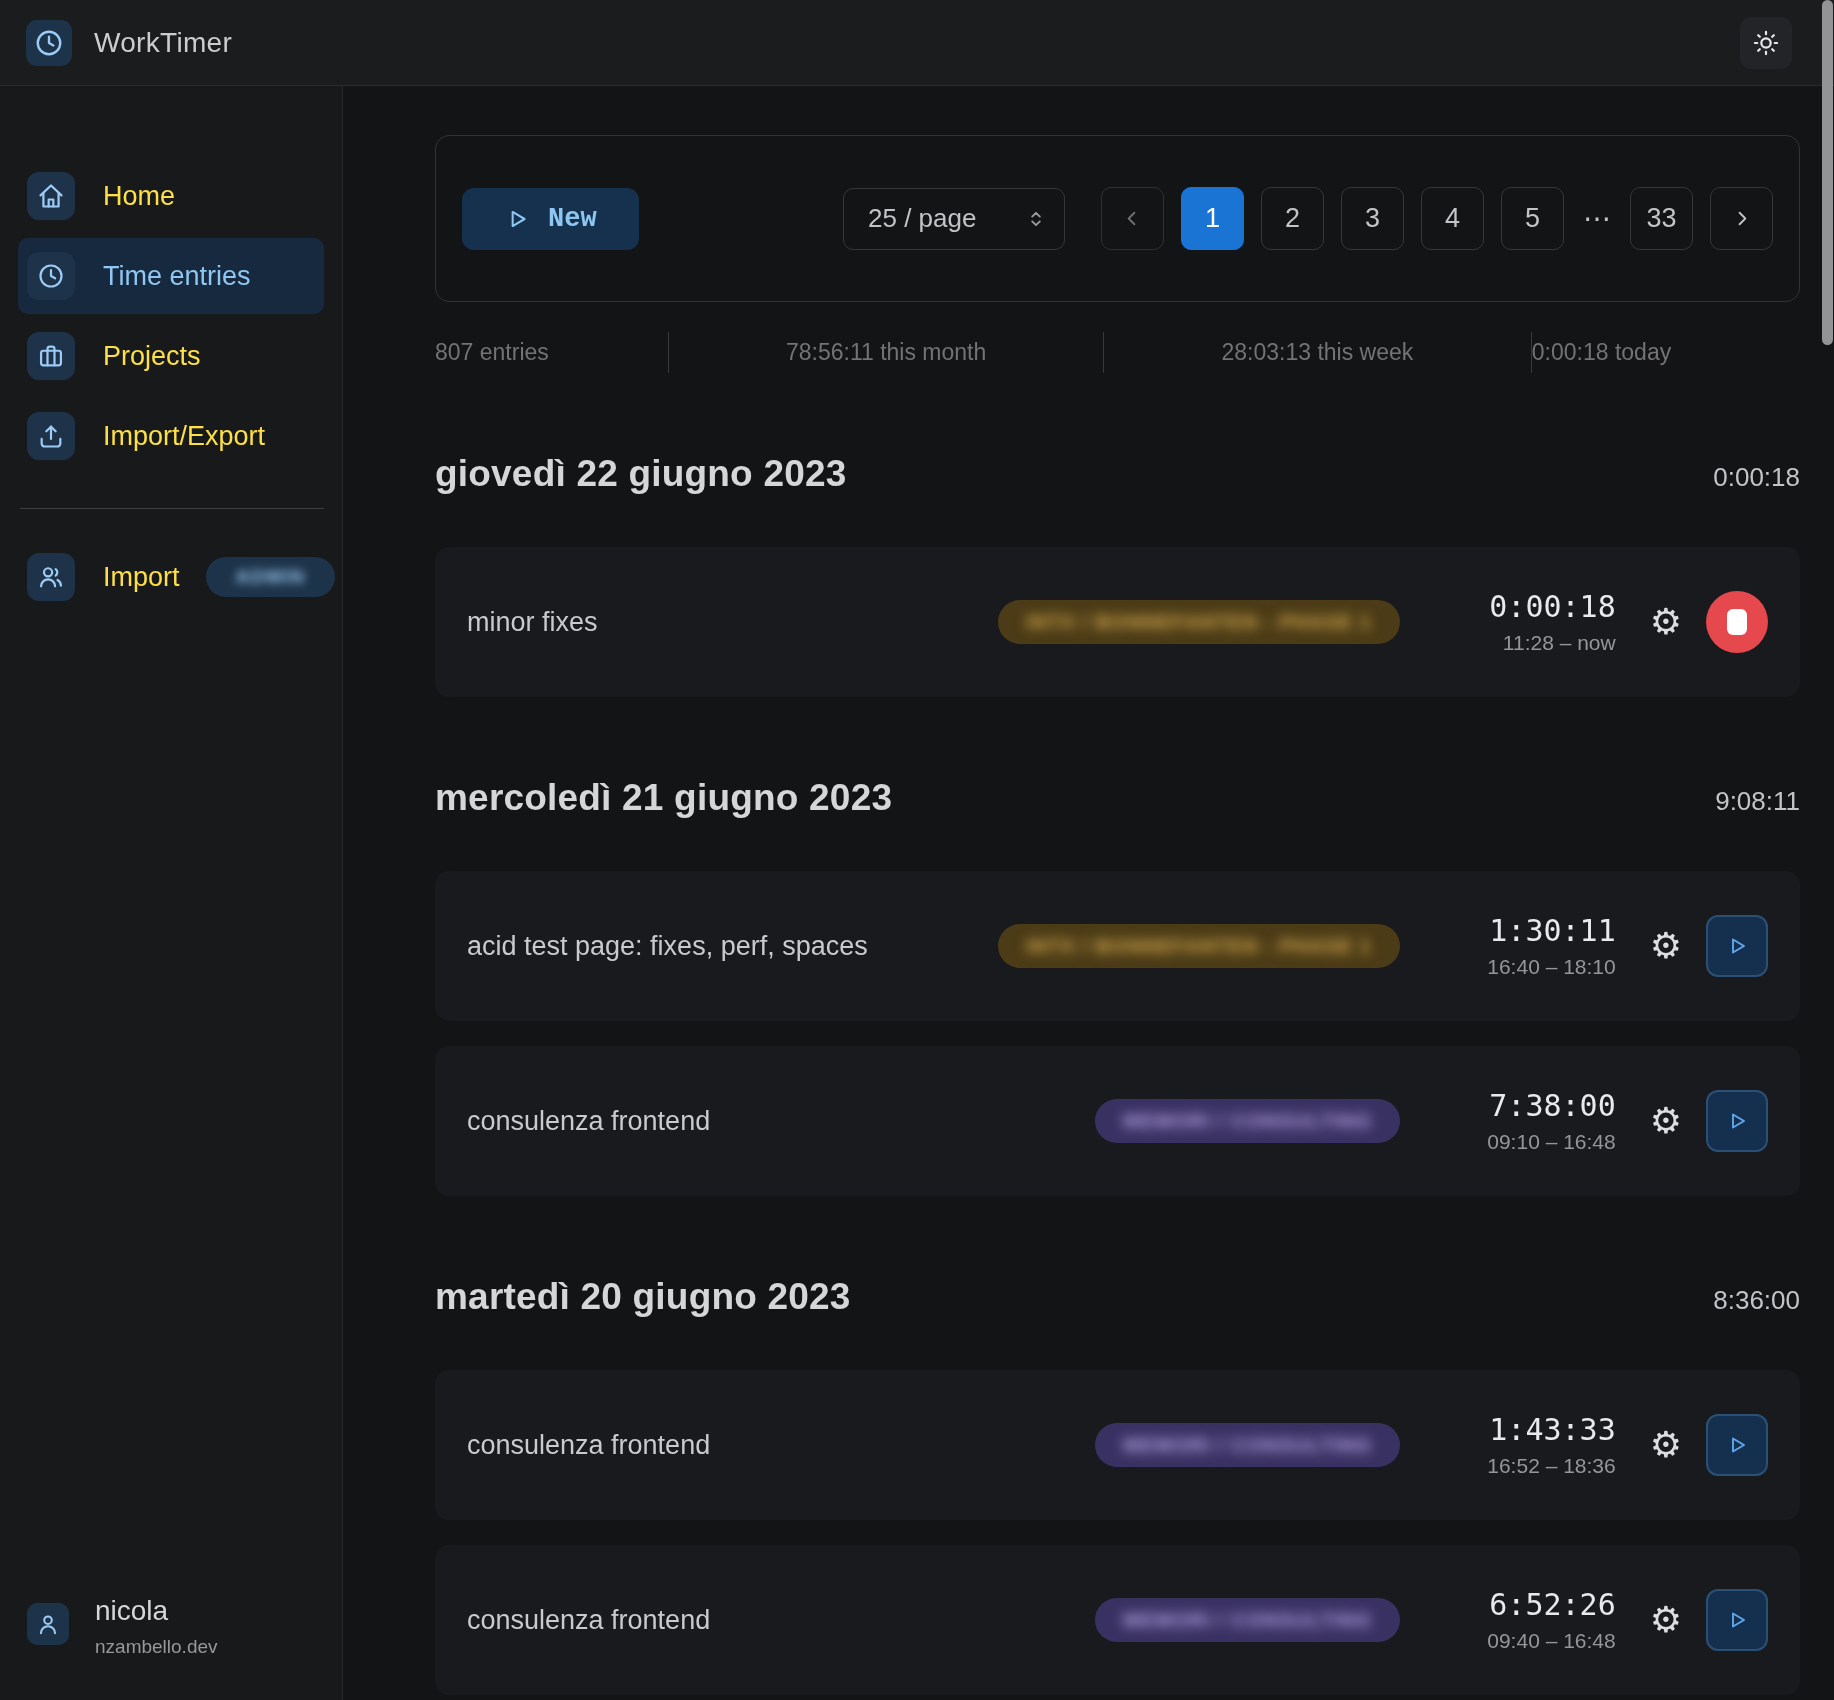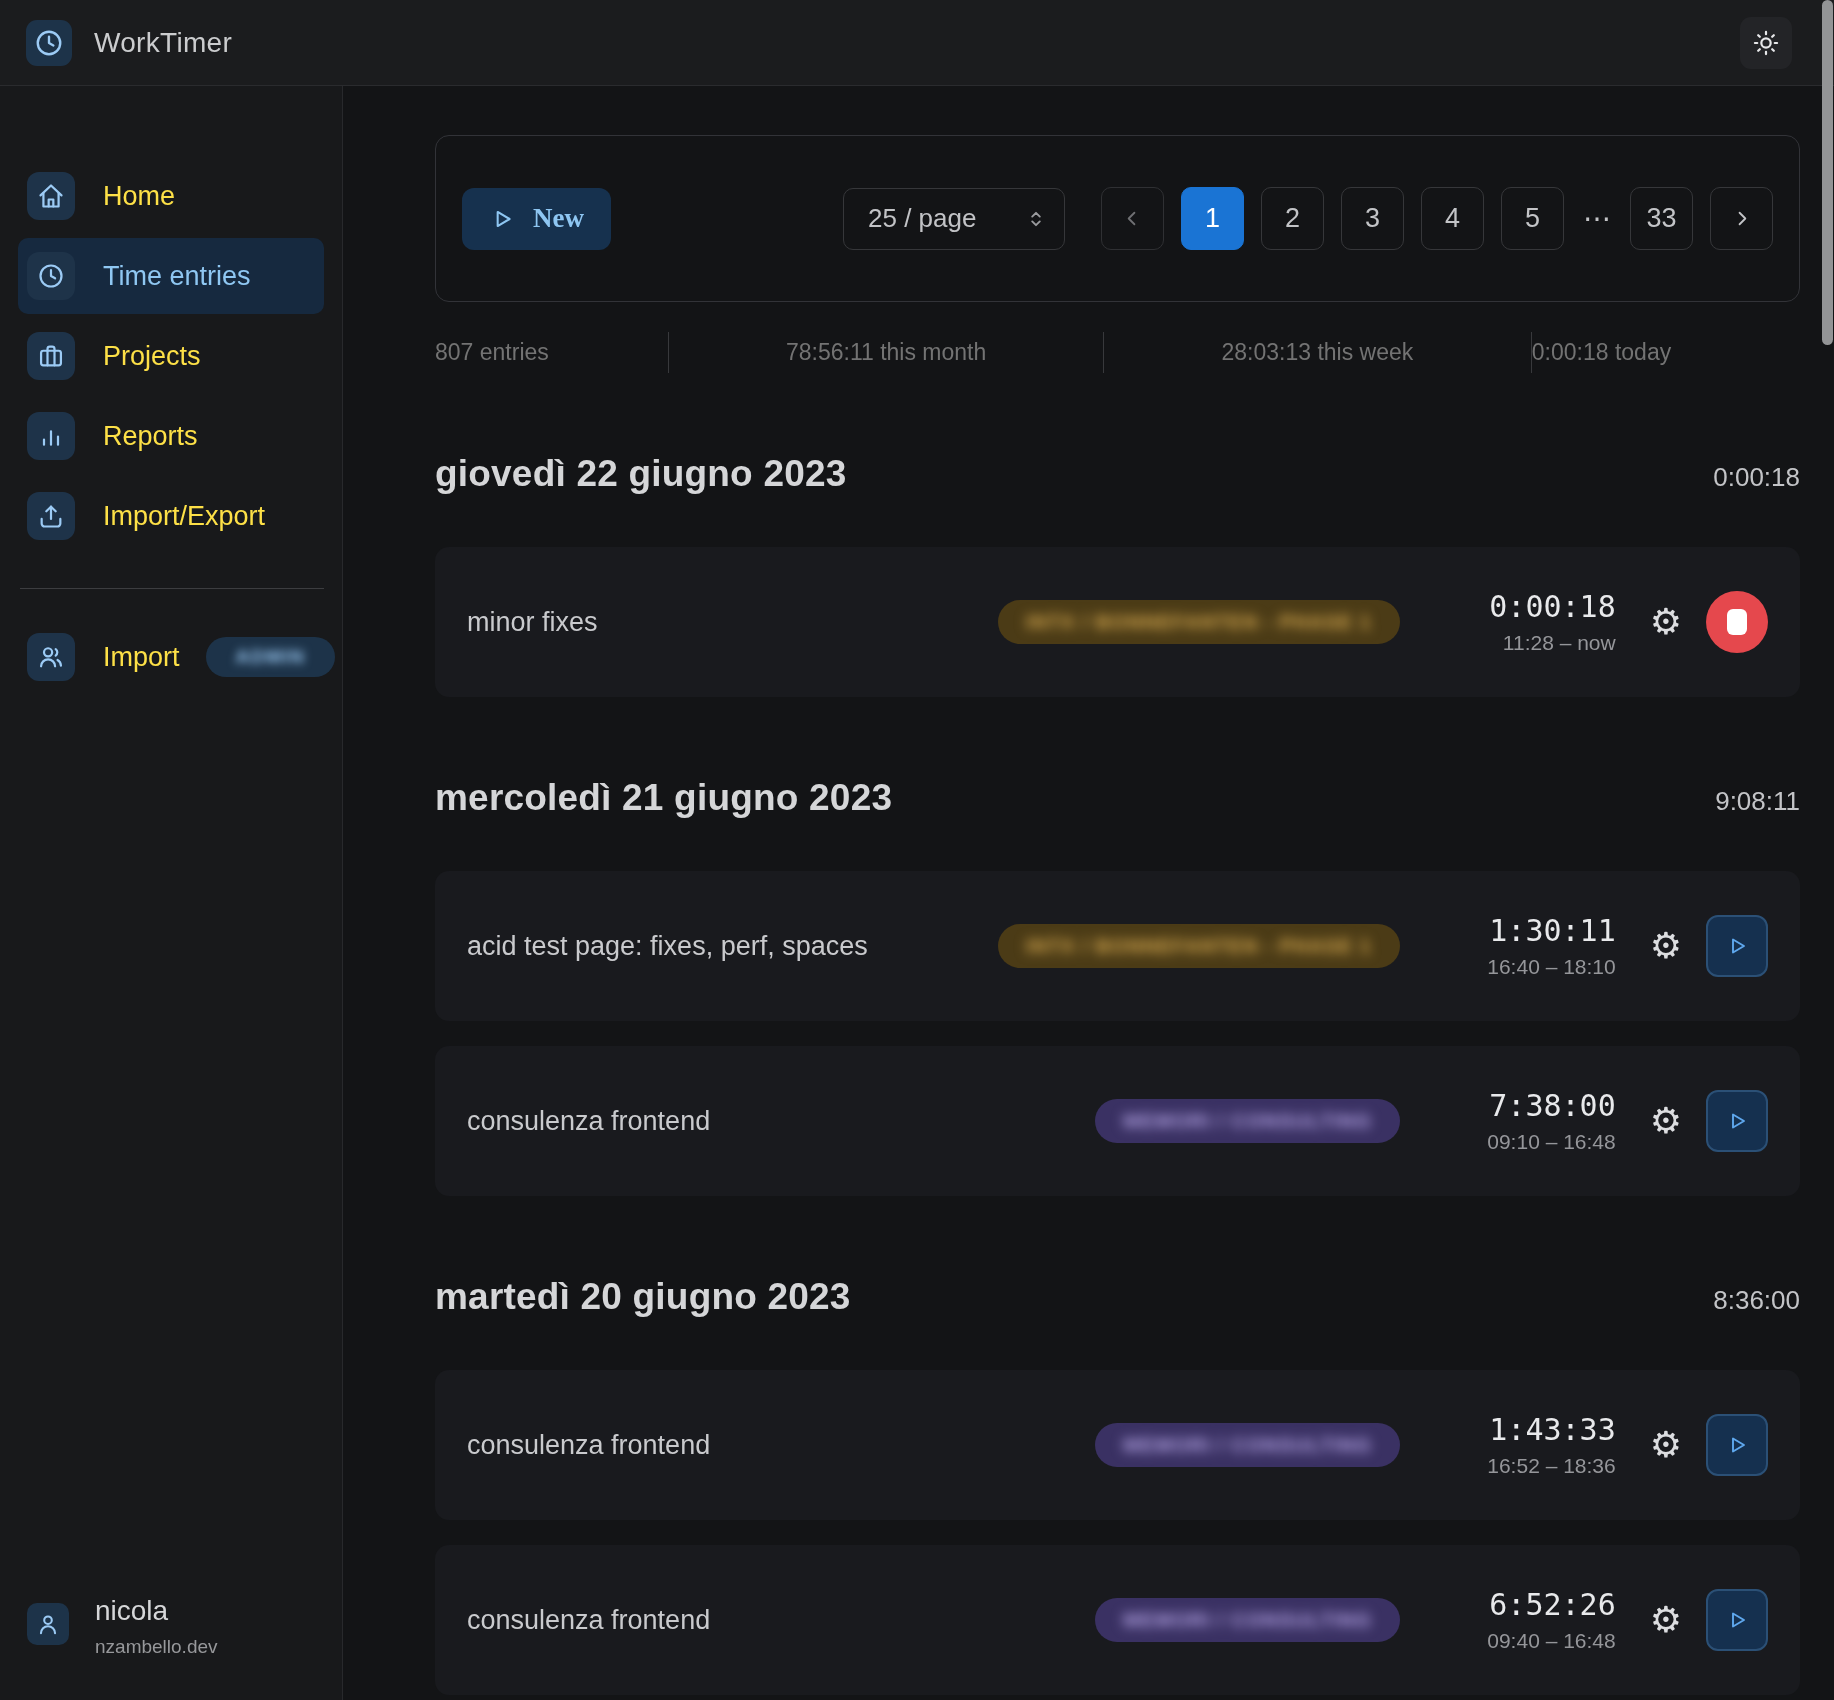--- a/index.html
+++ b/index.html
@@ -30,21 +30,21 @@
   .admin-badge{margin-left:26px;height:40px;padding:0 30px;border-radius:20px;background:#1d3349;display:flex;align-items:center}
   .admin-badge .blurred{font-size:19px;font-weight:700;letter-spacing:1.5px;color:#9ccbf5;filter:blur(5px)}
   .profile{position:absolute;left:27px;bottom:42px;display:flex;align-items:flex-start;gap:26px;cursor:pointer}
   .profile-icon{width:42px;height:42px;border-radius:10px;background:#1d3349;display:flex;align-items:center;justify-content:center;color:#9ccbf5;margin-top:8px}
   .profile-icon svg{width:26px;height:26px}
   .profile-name{font-size:28px;color:#d6d7d9}
   .profile-domain{font-size:19px;color:#97989b;margin-top:9px}
 
   
   .toolbar{height:167px;border:1px solid #323338;border-radius:14px;display:flex;align-items:center;justify-content:space-between;padding:0 26px;box-sizing:border-box}
-  .new-btn{display:flex;align-items:center;gap:18px;height:62px;padding:0 27px;border-radius:12px;background:#16314e;border:none;color:#8ec6f2;font-size:27px;font-weight:700;font-family:Liberation Serif, serif;cursor:pointer}
+  .new-btn{display:flex;align-items:center;gap:18px;height:62px;padding:0 42px;border-radius:12px;background:#16314e;border:none;color:#8ec6f2;font-size:27px;font-weight:700;font-family:Liberation Mono, monospace;cursor:pointer}
   .new-btn svg{width:26px;height:26px}
   .toolbar-right{display:flex;align-items:center;gap:36px}
   .page-size{display:flex;align-items:center;justify-content:space-between;width:222px;height:62px;border:1px solid #36373a;border-radius:10px;padding:0 16px 0 24px;box-sizing:border-box;color:#c2c3c6;font-size:26px;cursor:pointer}
   .page-size svg{width:24px;height:24px;color:#9a9b9e}
   .pager{display:flex;align-items:center;gap:17px}
   .page-btn{min-width:63px;height:63px;border:1px solid #36373a;border-radius:10px;background:transparent;color:#c3c4c7;font-size:27px;font-family:inherit;display:flex;align-items:center;justify-content:center;cursor:pointer;padding:0 10px;box-sizing:border-box}
   .page-btn svg{width:23px;height:23px}
   .page-btn.muted{color:#6f7073;border-color:#2f3033}
   .page-btn.active{background:#1a74d4;border-color:#1a74d4;color:#ffffff}
   .ellipsis{color:#c3c4c7;font-size:28px;padding:0 2px}
@@ -135,28 +135,20 @@
                 <rect x="3.5" y="7.5" width="17" height="12.5" rx="2"></rect>
                 <path d="M9 7.5V6a2 2 0 0 1 2-2h2a2 2 0 0 1 2 2v1.5"></path>
                 <path d="M9 7.5V20M15 7.5V20"></path>
               </svg>
             </span>
     <span class="nav-label">Projects</span>
   </div>
           <div class="nav-item">
     <span class="nav-icon">
               <svg viewBox="0 0 24 24" fill="none" stroke="currentColor" stroke-width="1.9" stroke-linecap="round" stroke-linejoin="round" width="100%" height="100%">
-                <path d="M6 19.5v-4.5M12 19.5V8M18 19.5v-7"></path>
-              </svg>
-            </span>
-    <span class="nav-label">Reports</span>
-  </div>
-          <div class="nav-item">
-    <span class="nav-icon">
-              <svg viewBox="0 0 24 24" fill="none" stroke="currentColor" stroke-width="1.9" stroke-linecap="round" stroke-linejoin="round" width="100%" height="100%">
                 <path d="M12 14.5V4"></path>
                 <path d="M8 8l4-4 4 4"></path>
                 <path d="M4 14.5v4a2.5 2.5 0 0 0 2.5 2.5h11a2.5 2.5 0 0 0 2.5-2.5v-4"></path>
               </svg>
             </span>
     <span class="nav-label">Import/Export</span>
   </div>
         </nav>
       <div class="side-divider"></div>
       <div class="nav-item">

